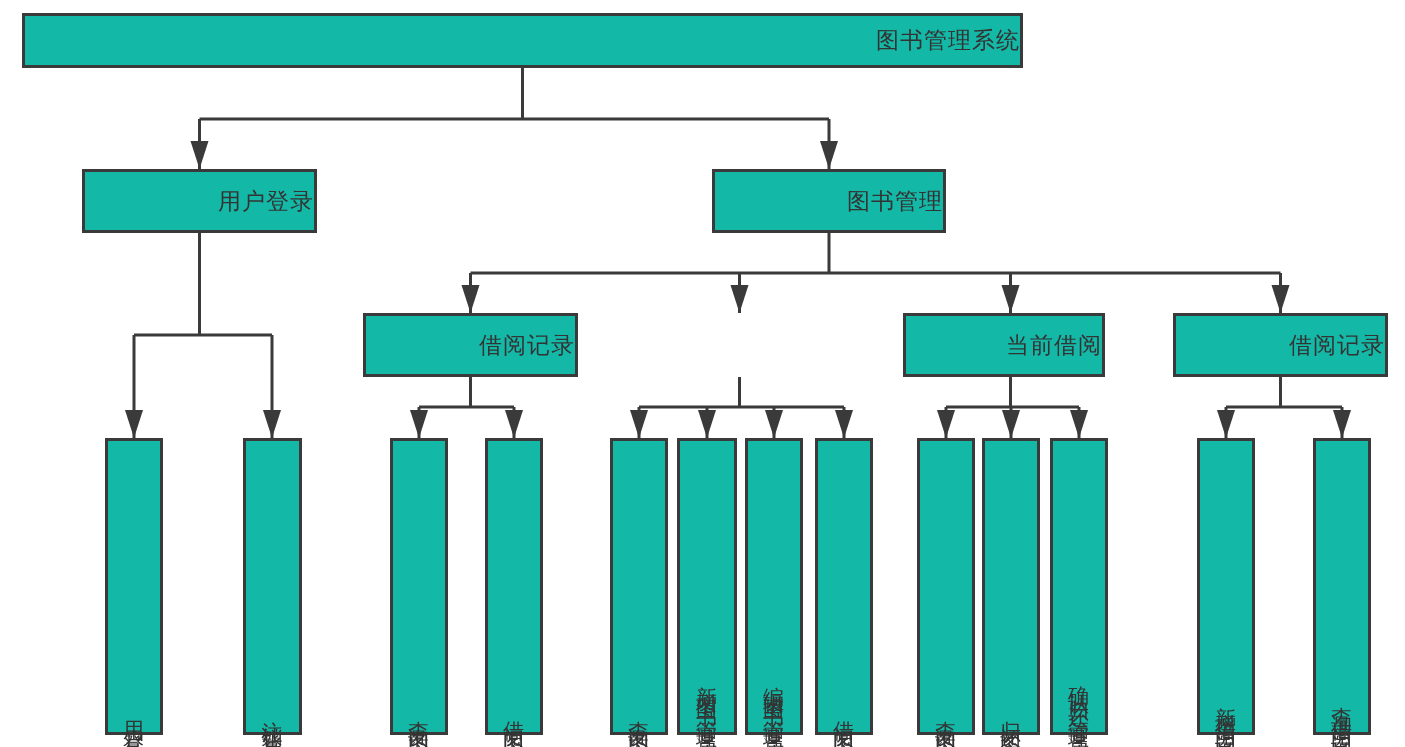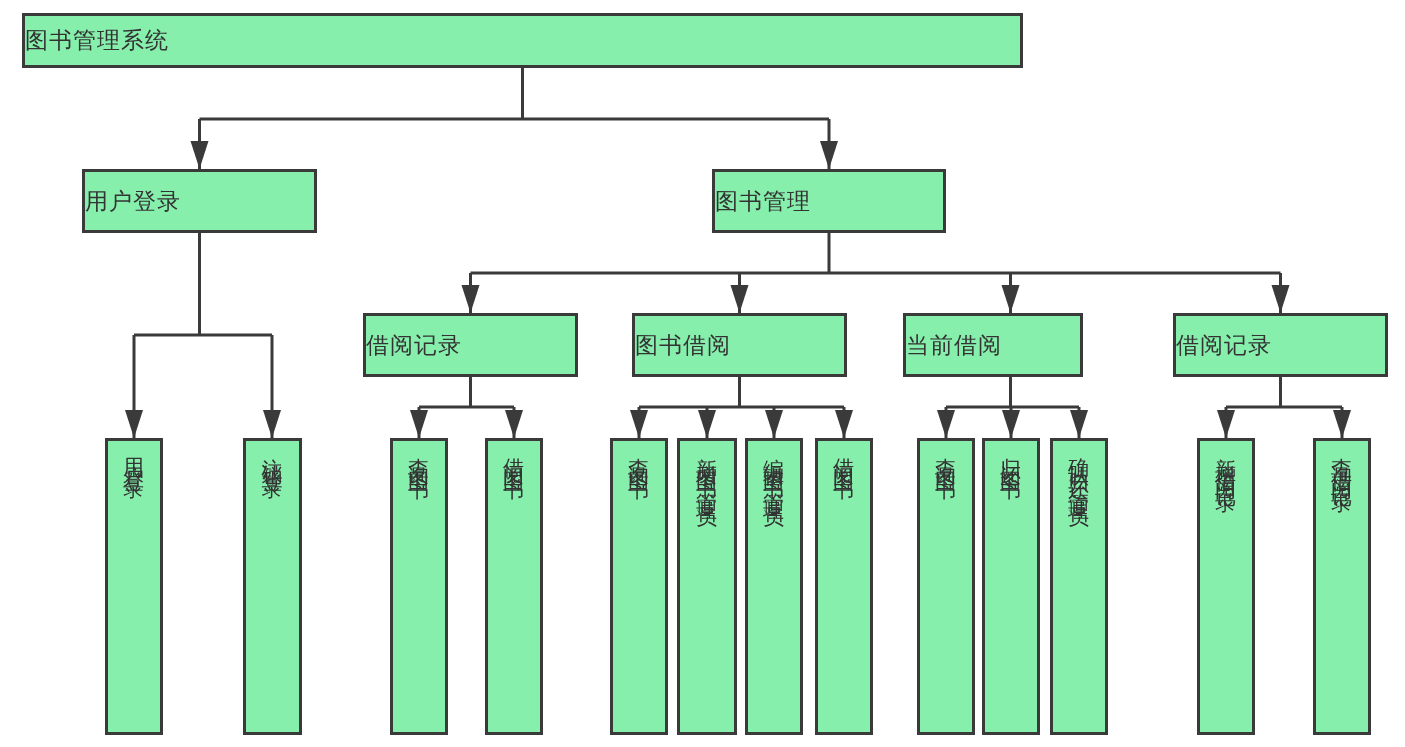--- a/index.html
+++ b/index.html
@@ -16,22 +16,22 @@
     font-family:"Liberation Sans", sans-serif;
     overflow:hidden;
   }
   .connectors{position:absolute;left:0;top:0;width:1405px;height:747px;}
   .connectors path{stroke:var(--line);stroke-width:3;fill:none;}
   .connectors polygon{fill:var(--line);stroke:none;}
   .node{
     position:absolute;
     box-sizing:border-box;
     border:3px solid var(--line);
-    background:#86efac;
-    display:flex;align-items:center;justify-content:flex-start;
+    background:#14b8a6;
+    display:flex;align-items:center;justify-content:flex-end;
     color:var(--text);
   }
   .hnode{font-size:23px;letter-spacing:1px;white-space:nowrap;}
   .vnode{
     writing-mode:vertical-rl;
     font-size:21px;
     letter-spacing:7px;
     line-height:1;
     text-align:center;
   }
@@ -107,24 +107,21 @@
   <div class="node hnode" style="left:82px;top:169px;width:235px;height:64px;">
     <span>用户登录</span>
   </div>
   <div class="node hnode" style="left:712px;top:169px;width:234px;height:64px;">
     <span>图书管理</span>
   </div>
 
   <div class="node hnode" style="left:363px;top:313px;width:215px;height:64px;">
     <span>借阅记录</span>
   </div>
-  <div class="node hnode" style="left:632px;top:313px;width:215px;height:64px;">
-    <span>图书借阅</span>
-  </div>
-  <div class="node hnode" style="left:903px;top:313px;width:180px;height:64px;">
+  <div class="node hnode" style="left:903px;top:313px;width:202px;height:64px;">
     <span>当前借阅</span>
   </div>
   <div class="node hnode" style="left:1173px;top:313px;width:215px;height:64px;">
     <span>借阅记录</span>
   </div>
 
   <div class="node vnode" style="left:105px;top:438px;width:58px;height:297px;">
     <span>用户登录</span>
   </div>
   <div class="node vnode" style="left:243px;top:438px;width:59px;height:297px;">

